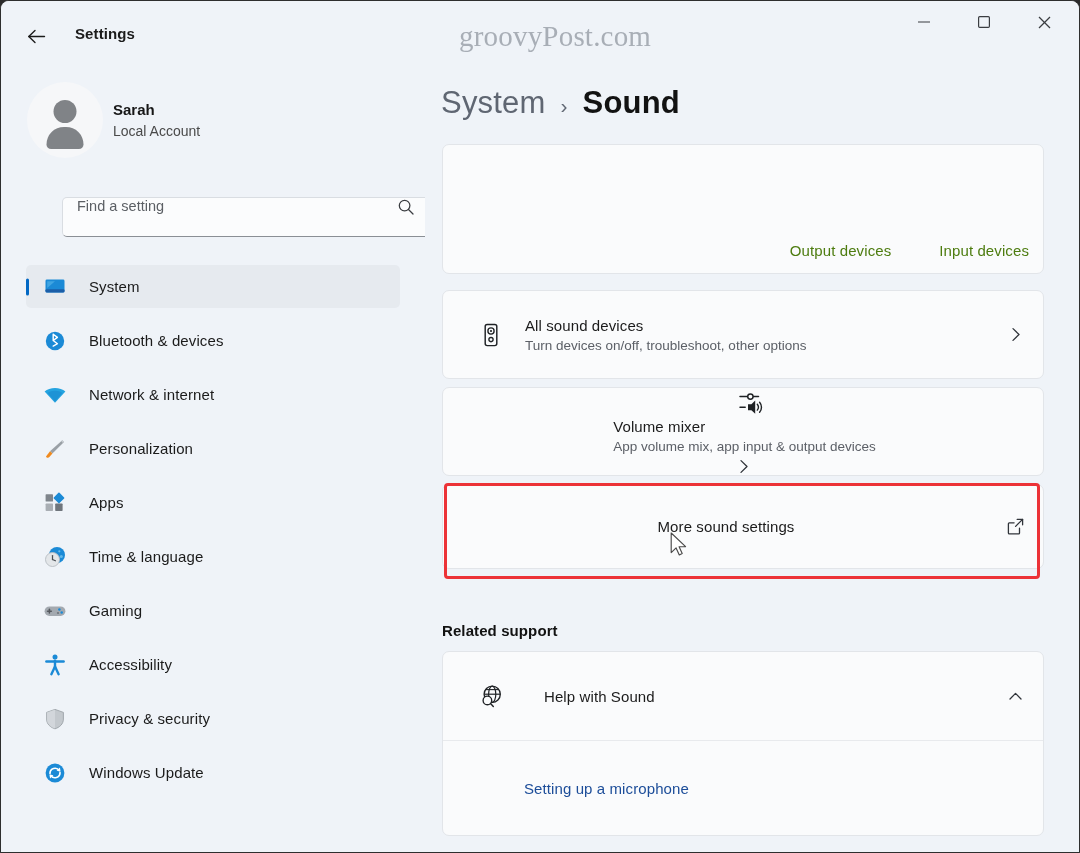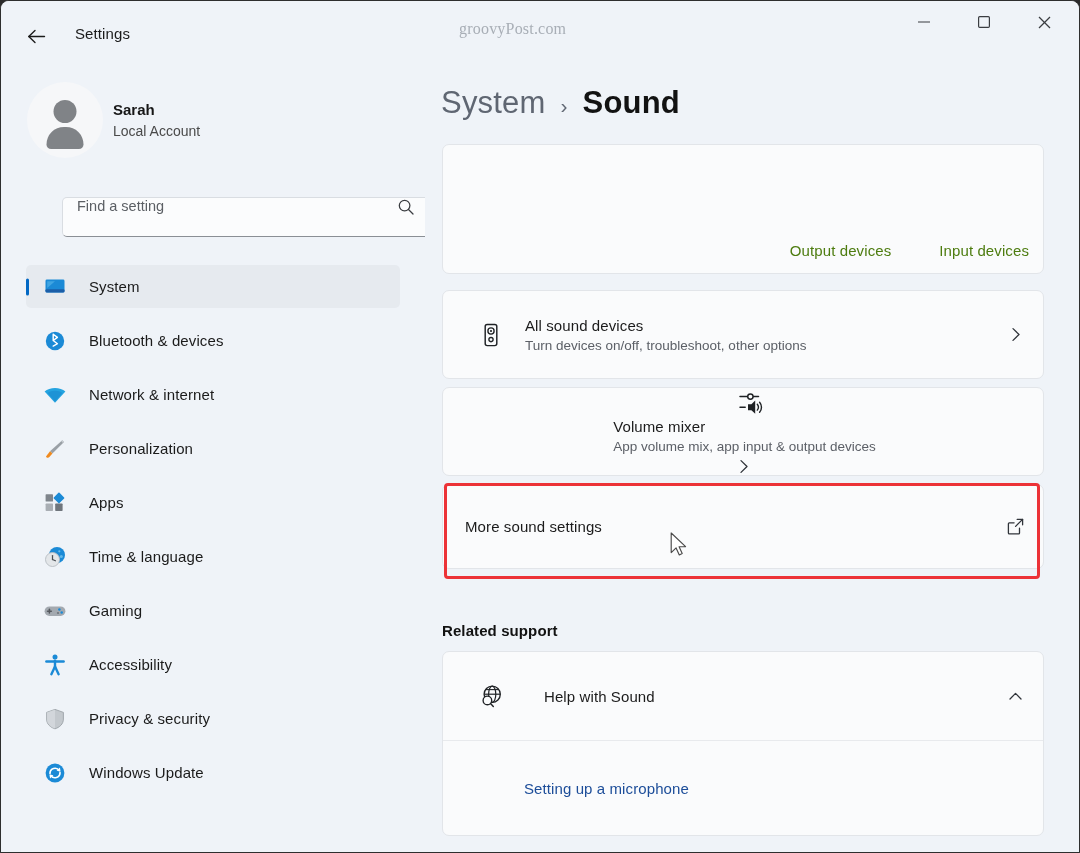--- a/index.html
+++ b/index.html
@@ -40,26 +40,27 @@
     border-radius: 5px;
     cursor: pointer;
   }
   #back-btn svg { display: block; }
   #settings-word {
     position: absolute;
     left: 74px; top: 24px;
     font-size: 15px;
     color: #1b1b1b;
     letter-spacing: .1px;
+    font-weight: bold;
   }
   #watermark {
     position: absolute;
     left: 458px; top: 19px;
     font-family: "Liberation Serif", serif;
-    font-size: 16px;
+    font-size: 29px;
     color: #a8aeb6;
     letter-spacing: .2px;
     user-select: none;
   }
   .wincontrol {
     position: absolute;
     top: 0;
     width: 46px; height: 46px;
     display: flex; align-items: center; justify-content: center;
     cursor: pointer;
@@ -253,21 +254,21 @@
 
   
   .setting-card {
     height: 89px;
     display: flex;
     align-items: center;
     cursor: pointer;
   }
   #card-all-devices { top: 221px; }
   #card-volume-mixer { top: 318px; flex-direction: column; }
-  #card-more-sound { top: 415px; height: 85px; }
+  #card-more-sound { top: 415px; height: 85px; text-align: center; }
 
   .card-icon {
     width: 62px;
     display: flex; align-items: center; justify-content: center;
     flex: none;
     margin-left: 17px;
   }
   .card-text { flex: 1; margin-left: 3px; }
   .card-title {
     font-size: 15px;

